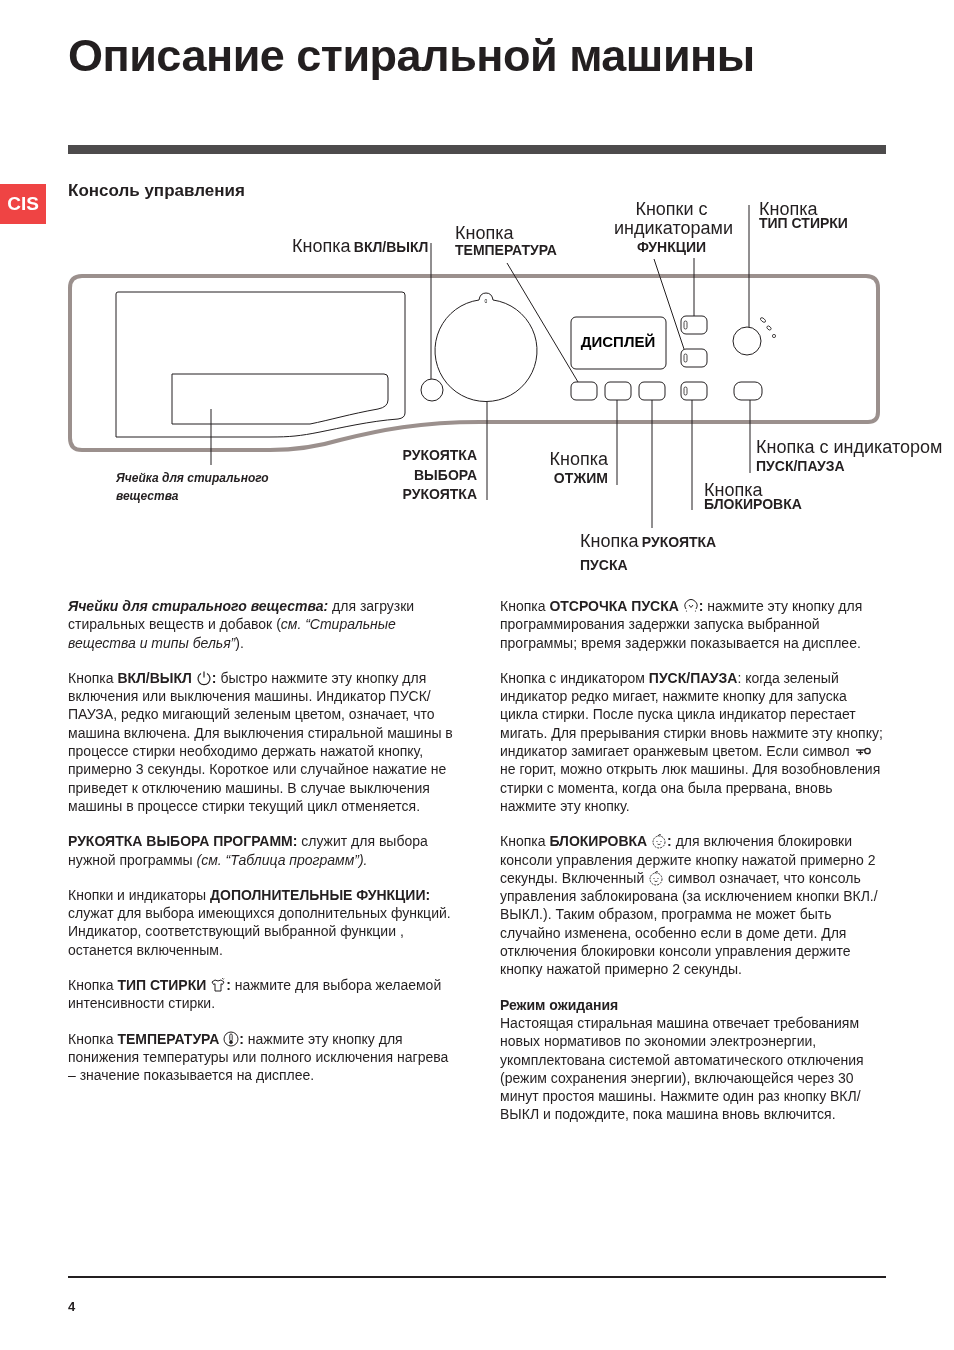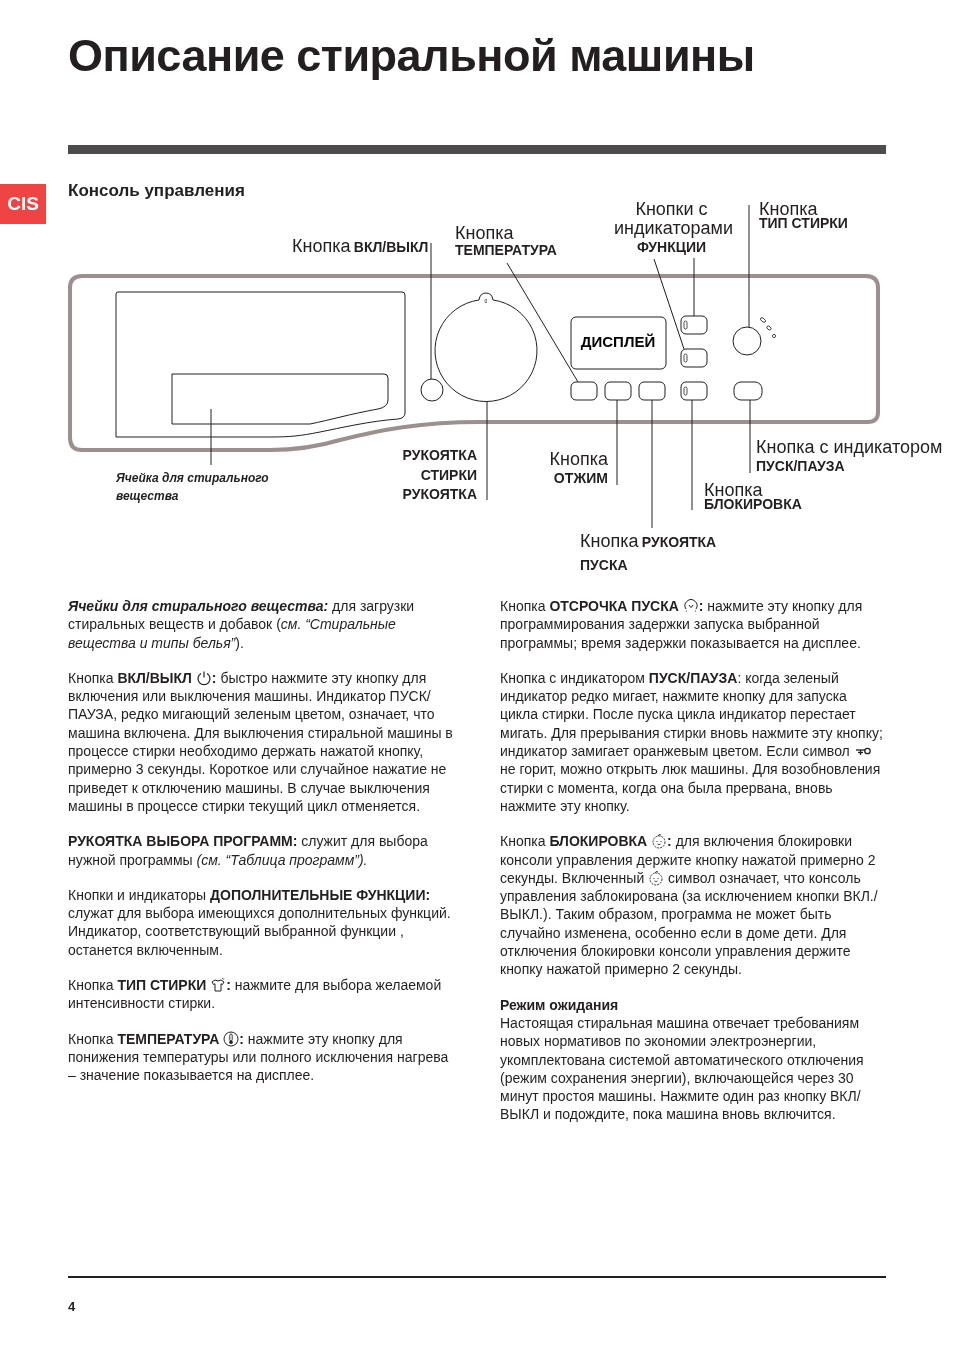--- a/index.html
+++ b/index.html
@@ -97,21 +97,21 @@
 <div class="lbl" style="left:759px; top:202px; line-height:14px;">
   <div class="small">Кнопка</div>
   <div class="big">ТИП СТИРКИ</div>
 </div>
 <div class="lbl" style="left:116px; top:469px; font-weight:bold; font-style:italic; font-size:12px; line-height:18px;">
   <div>Ячейка для стирального</div>
   <div>вещества</div>
 </div>
 <div class="lbl" style="left:377px; top:446px; width:100px; text-align:right; font-weight:bold; font-size:14px; line-height:19.5px;">
   <div>РУКОЯТКА</div>
-  <div>СТИРКИ</div>
+  <div>ВЫБОРА</div>
   <div>РУКОЯТКА</div>
 </div>
 <div class="lbl" style="left:540px; top:450px; width:68px; text-align:right; line-height:19px;">
   <div class="small">Кнопка</div>
   <div class="big">ОТЖИМ</div>
 </div>
 <div class="lbl" style="left:580px; top:530px; line-height:22px;">
   <div><span class="small">Кнопка</span> <span class="big">РУКОЯТКА</span></div>
   <div class="big">ПУСКА</div>
 </div>

